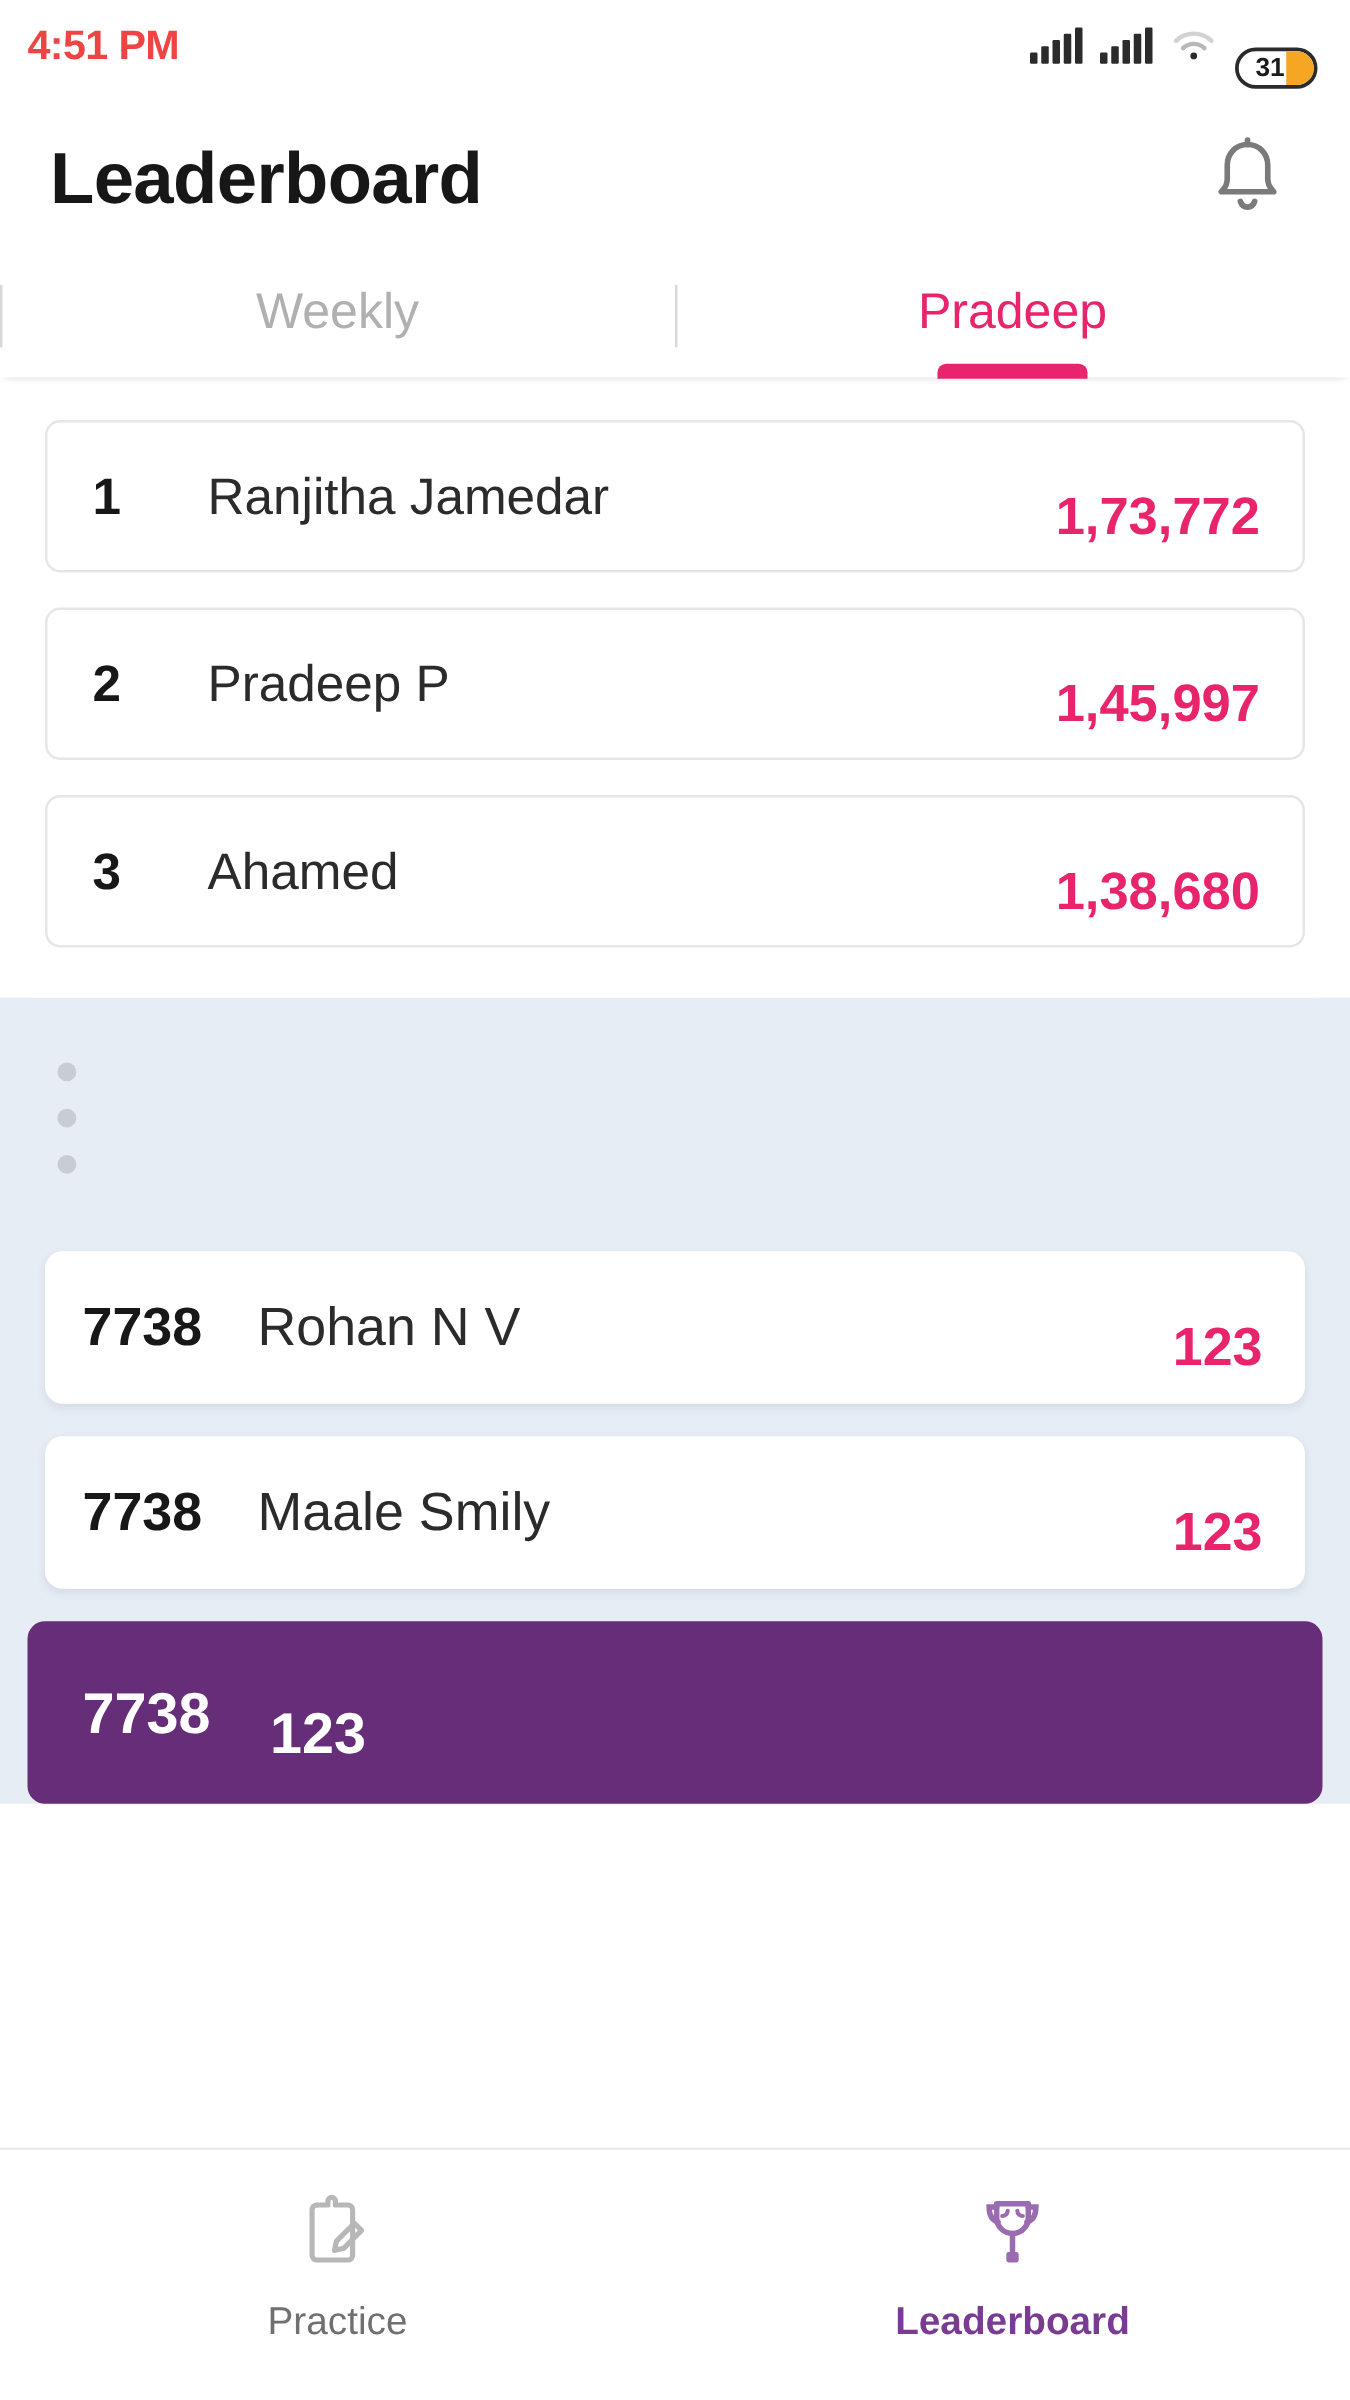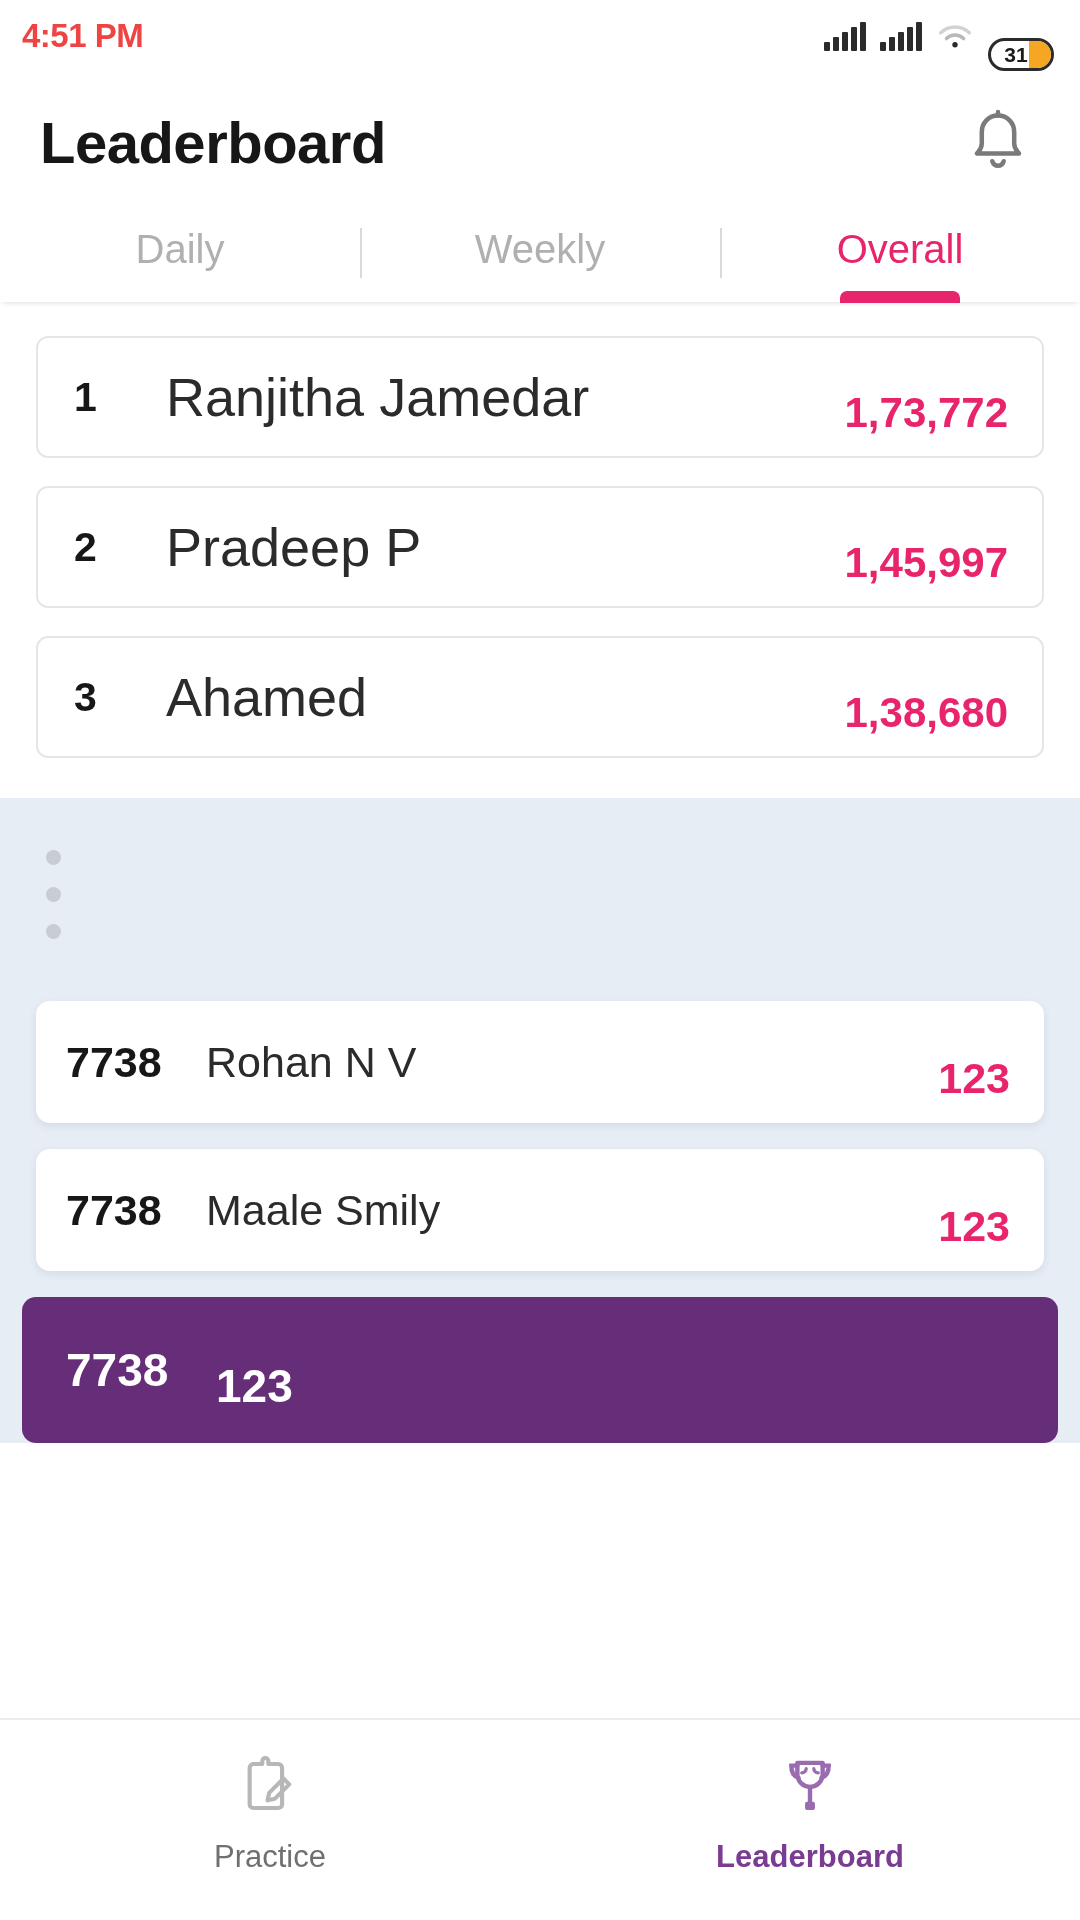--- a/index.html
+++ b/index.html
@@ -81,21 +81,21 @@
     background:#ffffff; padding:34px 36px 40px 36px;
     border-radius:0 0 26px 26px; position:relative; z-index:3;
   }
   .row {
     display:flex; align-items:center; height:122px;
     background:#ffffff; border:2px solid #e6e6e6; border-radius:12px;
     margin-bottom:28px; padding:0 34px 0 36px;
   }
   .row:last-child { margin-bottom:0; }
   .rank { font-size:41px; font-weight:700; color:#171717; min-width:92px; }
-  .uname { font-size:54px; color:#2b2b2b; flex:1; }
+  .uname { font-size:41px; color:#2b2b2b; flex:1; }
   .score { font-size:42px; font-weight:700; color:#E8246D;margin-top:32px; }
 
   
   .bottom-panel {
     background:#E7EDF5; padding:0 36px 0 36px;
     min-height:560px; position:relative;
   }
   .dots { padding:52px 0 40px 10px; }
   .dots span {
     display:block; width:15px; height:15px; border-radius:50%;
@@ -170,29 +170,26 @@
     <div class="page-title">Leaderboard</div>
     <svg class="bell" viewBox="0 0 24 24">
       <path d="M12 3.2c-3.1 0-5.4 2.4-5.4 5.5v3.6c0 1.1-.4 2.1-1.1 2.9l-.5.6h14l-.5-.6a4.3 4.3 0 0 1-1.1-2.9V8.7c0-3.1-2.3-5.5-5.4-5.5z" fill="none" stroke="#7a7a7a" stroke-width="1.5" stroke-linejoin="round"></path>
       <path d="M12 3.2V2" stroke="#7a7a7a" stroke-width="1.5" stroke-linecap="round"></path>
       <path d="M10.1 18.4c.3.9 1 1.5 1.9 1.5s1.6-.6 1.9-1.5" fill="none" stroke="#7a7a7a" stroke-width="1.5" stroke-linecap="round"></path>
     </svg>
   </div>
 
   <div class="tabs">
     <div class="tab">
-      <span class="tab-label">Daily</span>
-    </div>
-    <div class="tab">
       <span class="divider"></span>
       <span class="tab-label">Weekly</span>
     </div>
     <div class="tab active">
       <span class="divider"></span>
-      <span class="tab-label">Overall</span>
+      <span class="tab-label">Pradeep</span>
       <span class="underline"></span>
     </div>
   </div>
 
   <div class="top-panel">
     <div class="row">
       <span class="rank">1</span>
       <span class="uname">Ranjitha Jamedar</span>
       <span class="score">1,73,772</span>
     </div>

